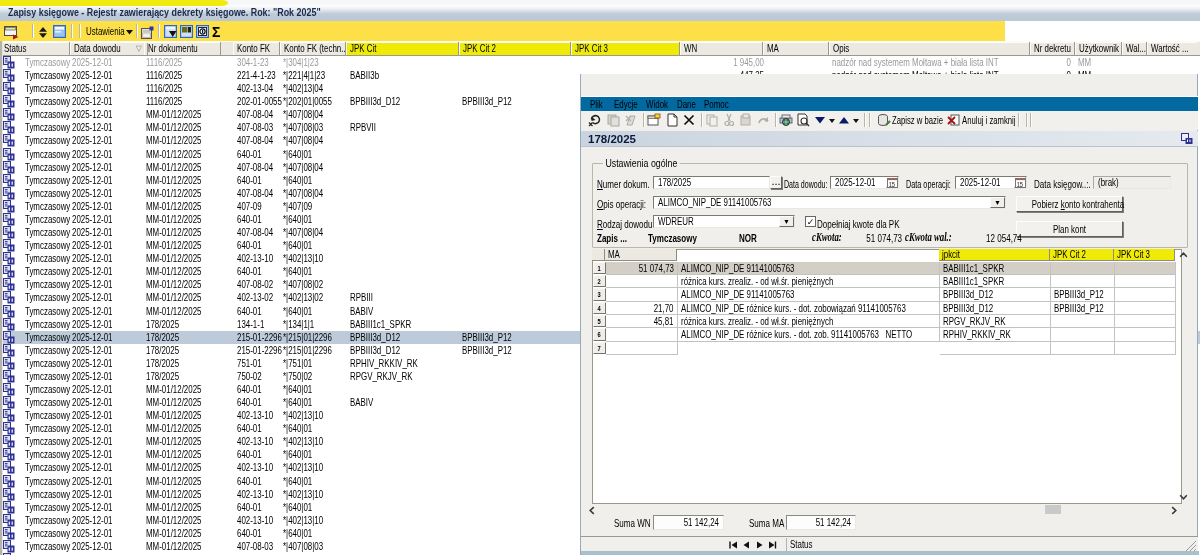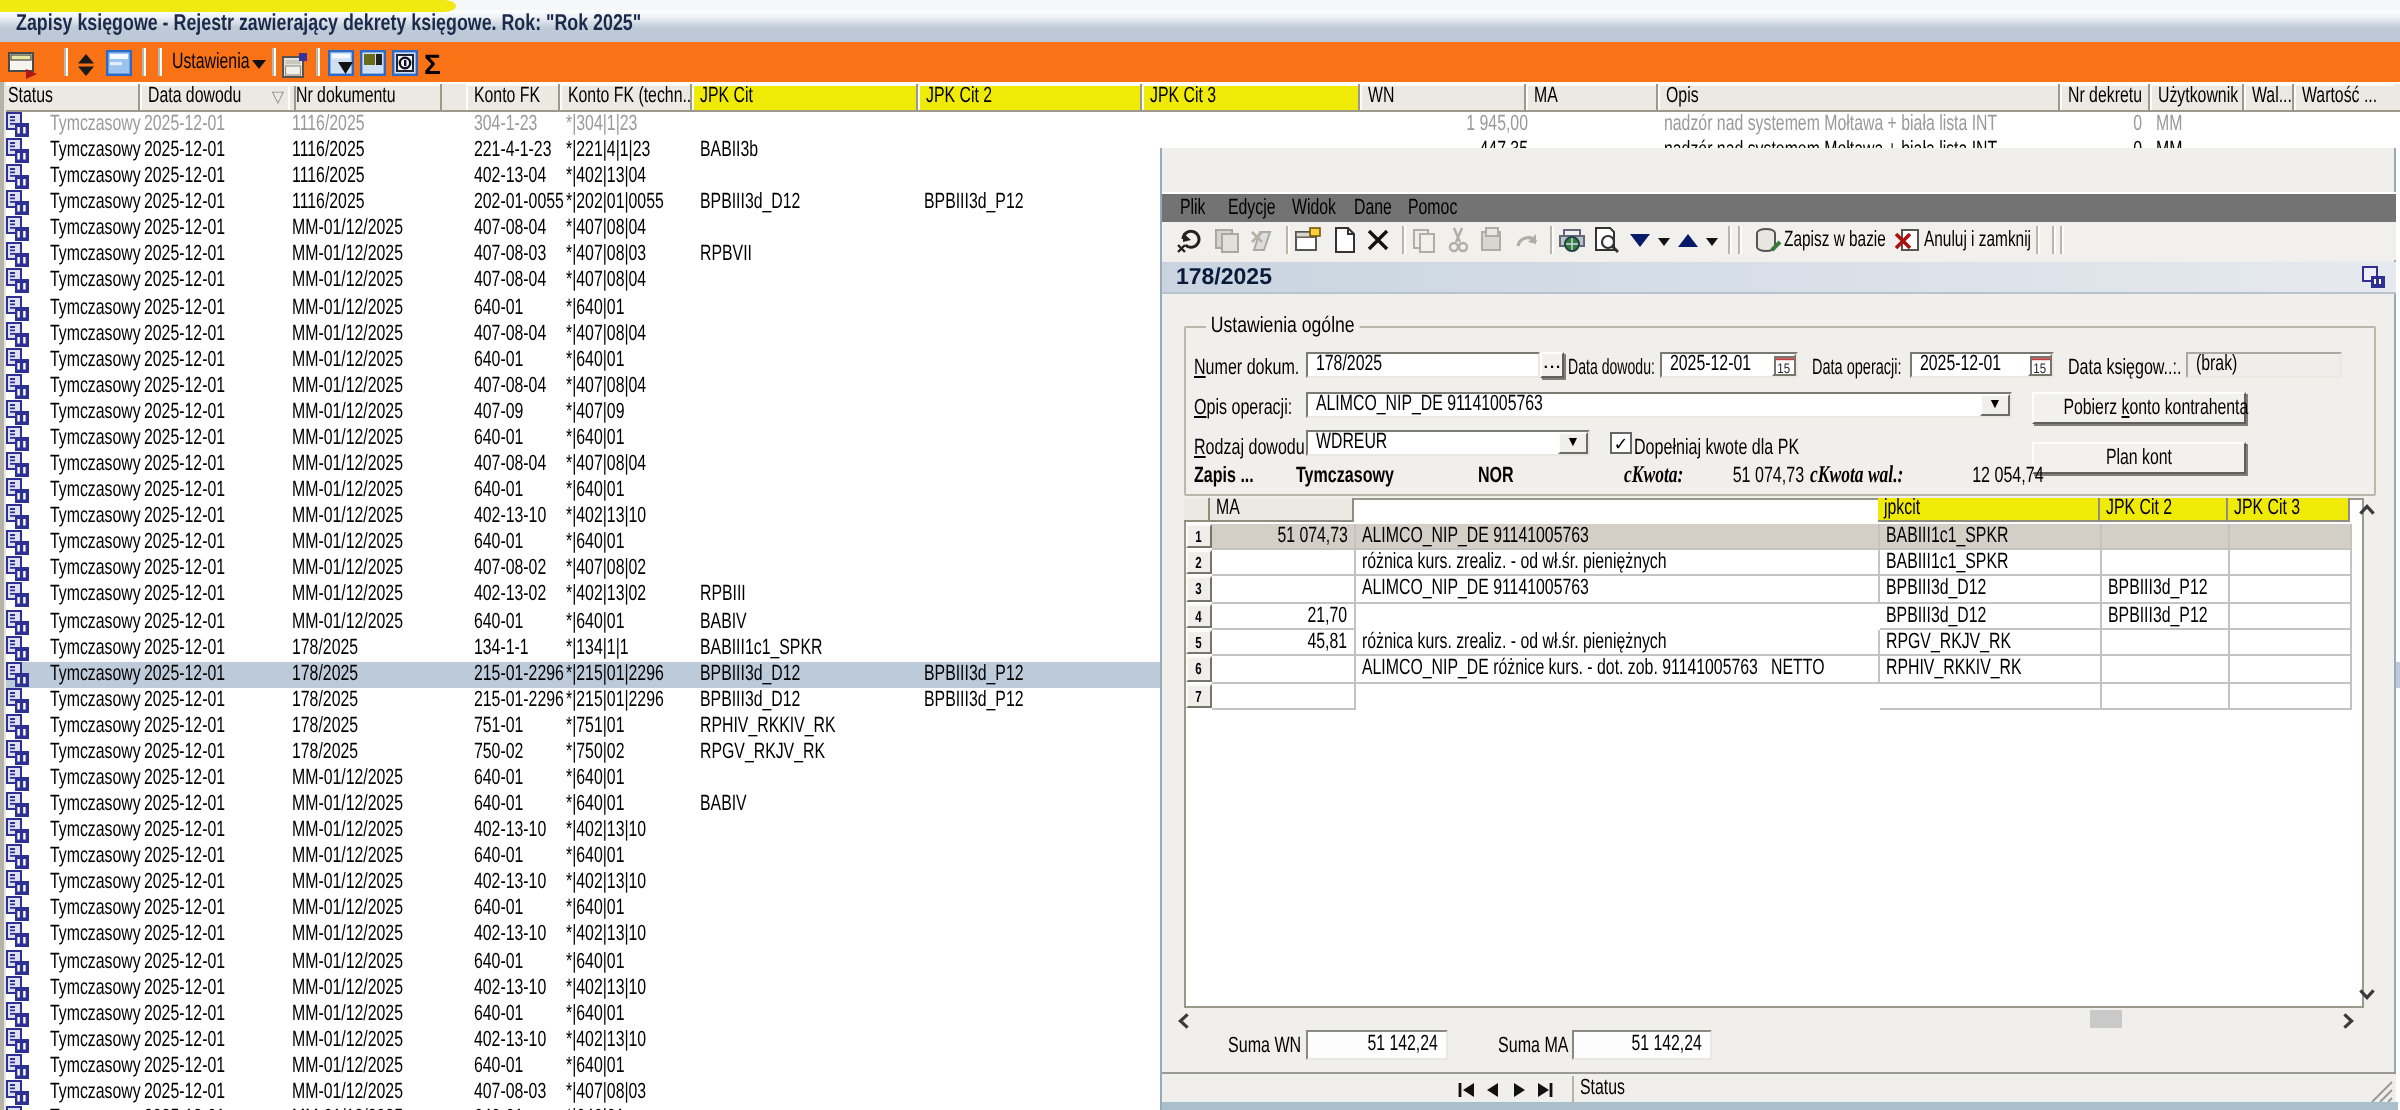--- a/index.html
+++ b/index.html
@@ -5,42 +5,42 @@
 body{font-family:"Liberation Sans",sans-serif;background:#fff;position:relative;font-size:11px}
 .abs{position:absolute}
 .tx,.txr,.txc{display:inline-block;white-space:pre;font-style:normal}
 .tx{transform:scaleX(0.72);transform-origin:0 50%}
 .txr{transform:scaleX(0.72);transform-origin:100% 50%}
 .txc{transform:scaleX(0.72);transform-origin:50% 50%}
 
 #topwhite{position:absolute;left:0;top:0;width:1200px;height:5px;background:#f5f7f9}
 #ymark{position:absolute;left:0;top:0;width:228px;height:6px;background:#f0ea10;border-radius:0 8px 8px 0/0 4px 4px 0}
 #titleband{position:absolute;left:0;top:5px;width:1200px;height:16px;background:linear-gradient(180deg,#ffffff 0%,#eef2f6 22%,#c0cbd8 55%,#bac7d5 100%);color:#1b2a4a;font-weight:bold;font-size:11.5px;line-height:15px;padding-left:8px}
-#toolbar{position:absolute;left:0;top:21px;width:1200px;height:20px;background:#f97316}
+#toolbar{position:absolute;left:0;top:21px;width:1005px;height:20px;background:#fde047}
 .tsep{position:absolute;top:3px;width:1px;height:14px;background:#b9b6ac;box-shadow:1px 0 0 #fcfcfa}
 #ust{position:absolute;left:86px;top:4px;font-size:11px;color:#000;line-height:13px}
 
 #ghead{position:absolute;left:0;top:41px;width:1200px;height:15px;background:#ebe9e2;border-top:1px solid #fbfbf8;border-bottom:1px solid #9c998c}
 .hc{position:absolute;top:0;height:13px;font-size:11px;line-height:13px;color:#000;padding-left:4px;border-right:1px solid #9c998c;box-shadow:inset 1px 1px 0 #fcfcf9;overflow:hidden;white-space:nowrap}
 .hy{background:#f0ea07}
 
 #grid{position:absolute;left:0;top:56px;width:1200px;height:499px;background:#fff}
 .row{position:absolute;left:0;width:1200px;height:13.08px;font-size:11px}
 .row .st{position:absolute;left:3px;top:0px}
 .row .c{position:absolute;top:0px;line-height:13px;transform:scaleX(0.72);transform-origin:0 50%;white-space:pre}
 .row .c.txr{transform:scaleX(0.72);transform-origin:100% 50%}
 .row.gray .c{color:#9a9a9a}
 .row.sel{background:#bccad9}
 #leftedge{position:absolute;left:0;top:41px;width:2px;height:514px;background:#b5b2a8;box-shadow:1px 0 0 #e8e6e0}
 
 #dlg{position:absolute;left:580px;top:74px;width:618px;height:481px;background:#f0efec;border-left:1px solid #93abbc;border-right:1px solid #93abbc;font-size:11px}
 #dtitle{position:absolute;left:0;top:0;width:617px;height:22px;background:#1d5a7d;border-top:1px solid #a6bac8}
 #dtitle .txt{position:absolute;left:18px;top:4px;height:15px;background:#206610;border-radius:5px/6px;color:#d9e53a;font-weight:bold;font-size:11.5px;line-height:15px;padding:0 5px;width:82px;white-space:nowrap}
 .wbtn{position:absolute;top:0;width:30px;height:22px;color:#fff;text-align:center;font-size:13px;line-height:20px;font-weight:400}
-#dmenu{position:absolute;left:0;top:22px;width:617px;height:15px;background:#737373;border-top:1px solid #fff}
+#dmenu{position:absolute;left:0;top:22px;width:617px;height:15px;background:#0369a1;border-top:1px solid #fff}
 #dmenu span{position:absolute;top:1px;font-size:11px;line-height:13px;transform:scaleX(0.72);transform-origin:0 50%}
 #dtool{position:absolute;left:0;top:37px;width:617px;height:19px;background:#f1f0ed}
 #dtool .ic{position:absolute;top:2px;width:14px;height:14px}
 #dtool .lbl{position:absolute;top:3px;font-size:11px;line-height:13px;color:#000;transform:scaleX(0.70);transform-origin:0 50%;white-space:pre}
 #band{position:absolute;left:0;top:57px;width:617px;height:16px;background:linear-gradient(90deg,#c9d4e0,#e6eaef);border-bottom:1px solid #b9c3cd}
 #band b{position:absolute;left:7px;top:1px;font-size:11.5px;color:#0a1a3a;line-height:14px}
 
 #fset{position:absolute;left:11px;top:89px;width:596px;height:85px;border:1px solid #bab6aa;border-radius:1px}
 #fsetlbl{position:absolute;left:22px;top:83px;background:#f0efec;padding:0 3px;font-size:11px;line-height:12px;transform:scaleX(0.8);transform-origin:0 50%}
 .flabel{position:absolute;font-size:11px;line-height:13px;color:#000;white-space:pre;transform:scaleX(0.73);transform-origin:0 50%}
@@ -844,20 +844,21 @@
         <div class="gnum"><i class="txc">3</i></div>
         <div class="gcell" style="left:13px;width:72px;text-align:right;"><i class="txr"></i></div>
         <div class="gcell" style="left:85px;width:262px;"><i class="tx">ALIMCO_NIP_DE 91141005763</i></div>
         <div class="gcell" style="left:347px;width:111px;"><i class="tx">BPBIII3d_D12</i></div>
         <div class="gcell" style="left:458px;width:64px;"><i class="tx">BPBIII3d_P12</i></div>
         <div class="gcell" style="left:522px;width:61px;"></div>
       </div>
 <div class="grow" style="top:52.05px">
         <div class="gnum"><i class="txc">4</i></div>
         <div class="gcell" style="left:13px;width:72px;text-align:right;"><i class="txr">21,70</i></div>
+        <div class="gcell" style="left:85px;width:262px;"><i class="tx">ALIMCO_NIP_DE różnice kurs. - dot. zobowiązań 91141005763</i></div>
         <div class="gcell" style="left:347px;width:111px;"><i class="tx">BPBIII3d_D12</i></div>
         <div class="gcell" style="left:458px;width:64px;"><i class="tx">BPBIII3d_P12</i></div>
         <div class="gcell" style="left:522px;width:61px;"></div>
       </div>
 <div class="grow" style="top:65.40px">
         <div class="gnum"><i class="txc">5</i></div>
         <div class="gcell" style="left:13px;width:72px;text-align:right;"><i class="txr">45,81</i></div>
         <div class="gcell" style="left:85px;width:262px;"><i class="tx">różnica kurs. zrealiz. - od wł.śr. pieniężnych</i></div>
         <div class="gcell" style="left:347px;width:111px;"><i class="tx">RPGV_RKJV_RK</i></div>
         <div class="gcell" style="left:458px;width:64px;"><i class="tx"></i></div>

